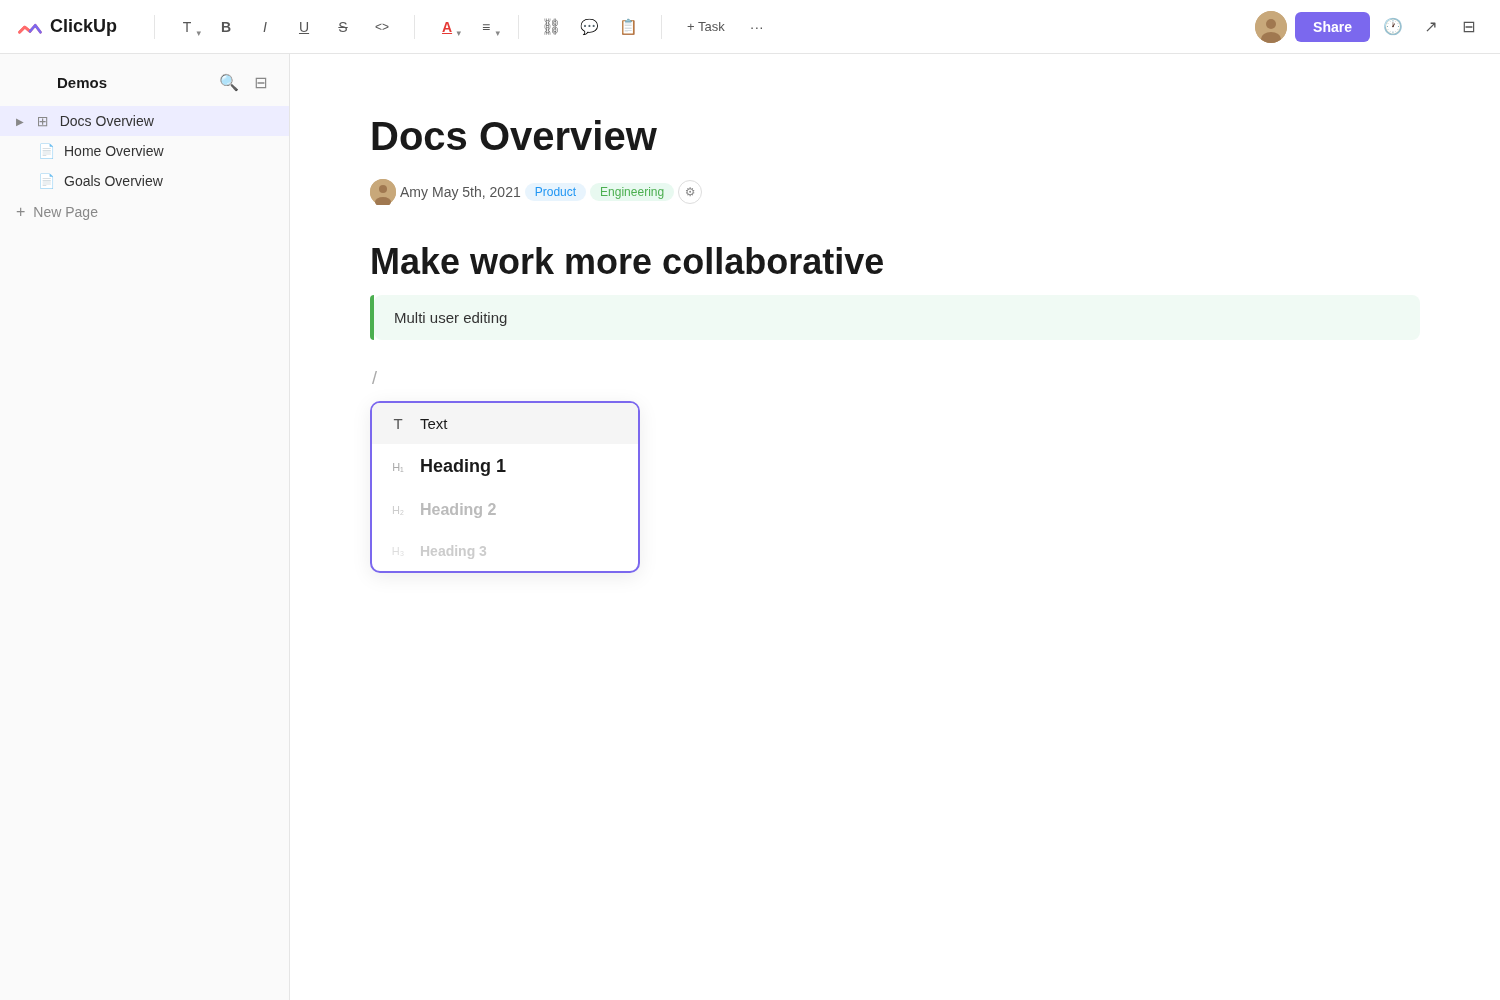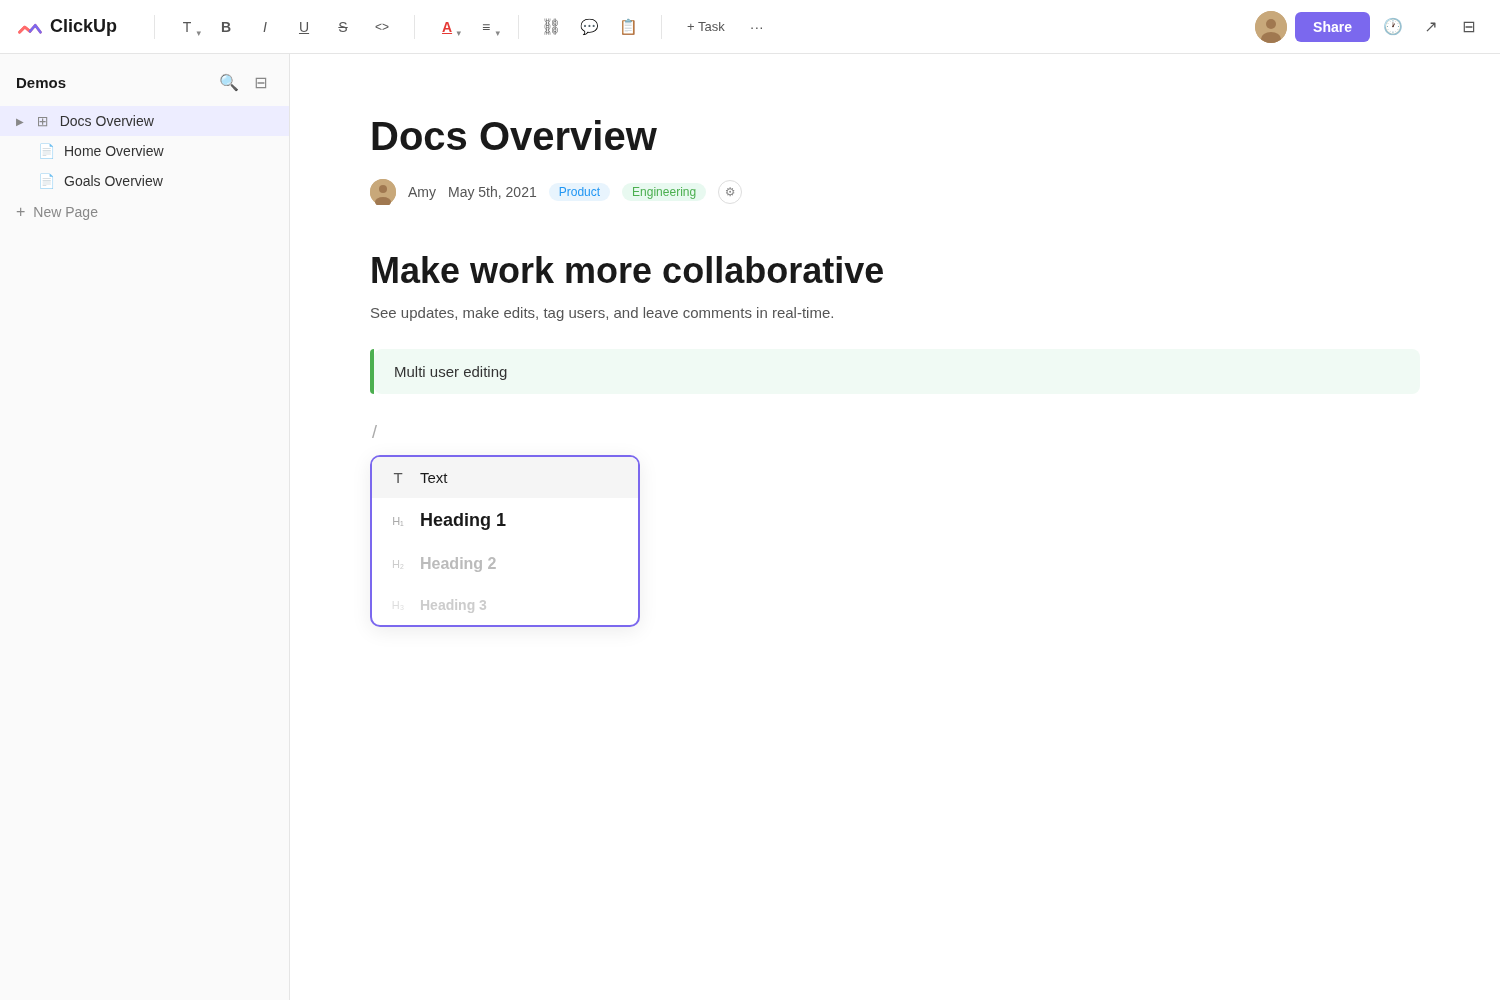--- a/index.html
+++ b/index.html
@@ -32,20 +32,21 @@
     .main { display: flex; flex: 1; overflow: hidden; }
 
     
     .sidebar {
       width: 290px; border-right: 1px solid #e5e5e5; flex-shrink: 0;
       display: flex; flex-direction: column; background: #fafafa; padding: 16px 0;
     }
     .sidebar-header {
       display: flex; align-items: center; justify-content: space-between;
       padding: 0 16px 12px 16px;
+      margin-left: 41px;
     }
     .sidebar-title { font-size: 15px; font-weight: 600; color: #1a1a1a; }
     .sidebar-icons { display: flex; gap: 8px; }
     .sidebar-icon-btn { background: transparent; border: none; cursor: pointer; color: #888; font-size: 16px; width: 24px; height: 24px; display: flex; align-items: center; justify-content: center; border-radius: 3px; }
 
     .sidebar-item {
       display: flex; align-items: center; gap: 8px;
       padding: 7px 16px; cursor: pointer; font-size: 14px; color: #333;
       border-radius: 0;
     }
@@ -54,21 +55,21 @@
     .sidebar-item-chevron { font-size: 10px; color: #888; margin-right: 2px; }
     .sidebar-new-page {
       display: flex; align-items: center; gap: 8px; padding: 7px 16px;
       cursor: pointer; color: #888; font-size: 14px;
     }
 
     
     .content { flex: 1; overflow-y: auto; padding: 60px 80px; }
 
     .doc-title { font-size: 40px; font-weight: 700; color: #1a1a1a; margin-bottom: 20px; }
-    .doc-meta { display: flex; align-items: center; gap: 12px; margin-bottom: 45px; }
+    .doc-meta { display: flex; align-items: center; gap: 4px; margin-bottom: 36px; }
     .doc-avatar { width: 26px; height: 26px; border-radius: 50%; background: #c8a87a; }
     .doc-author { font-size: 14px; color: #555; }
     .doc-date { font-size: 14px; color: #555; }
     .doc-tag {
       padding: 2px 10px; border-radius: 12px; font-size: 12px; font-weight: 500; cursor: pointer;
     }
     .tag-product { background: #e8f4fd; color: #2196f3; }
     .tag-engineering { background: #e8f9f0; color: #4caf50; }
     .tag-settings { background: transparent; border: 1px solid #ddd; color: #888; font-size: 12px; width: 24px; height: 24px; border-radius: 50%; display: flex; align-items: center; justify-content: center; cursor: pointer; }
 
@@ -230,21 +231,20 @@
       </div>
       <span class="doc-author">Amy</span>
       <span class="doc-date">May 5th, 2021</span>
       <span class="doc-tag tag-product">Product</span>
       <span class="doc-tag tag-engineering">Engineering</span>
       <span class="tag-settings">⚙</span>
     </div>
 
     <h2 class="doc-heading">Make work more collaborative</h2>
 
-    <p class="doc-subtitle">See updates, make edits, tag users, and leave comments in real-time.</p>
 
     <div class="callout-block">
       <div class="callout-bar"></div>
       <div class="callout-content">Multi user editing</div>
     </div>
 
     <div class="slash-line">/</div>
 
     <div class="command-palette">
 

